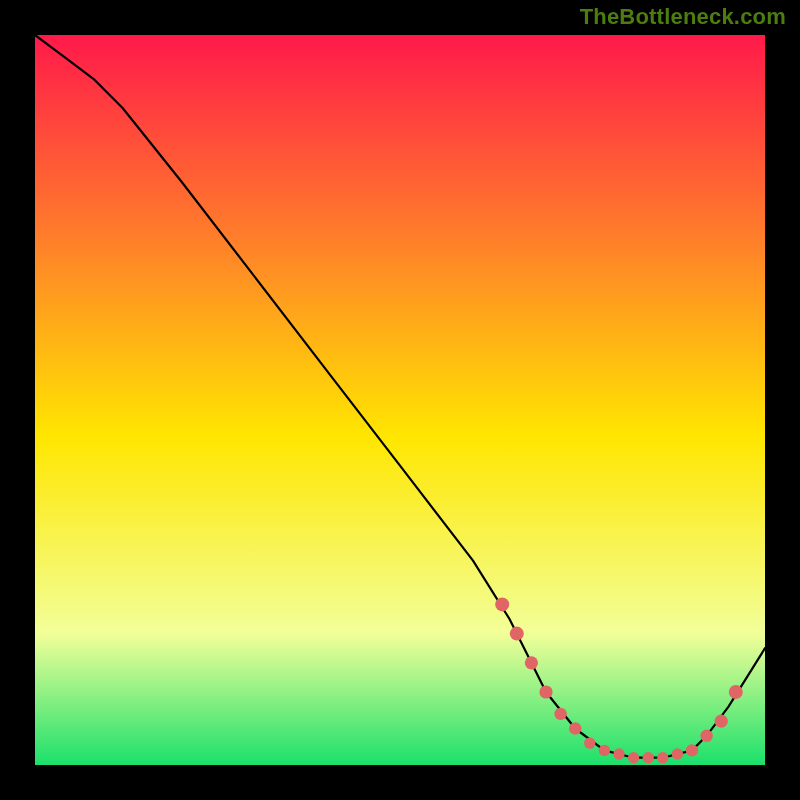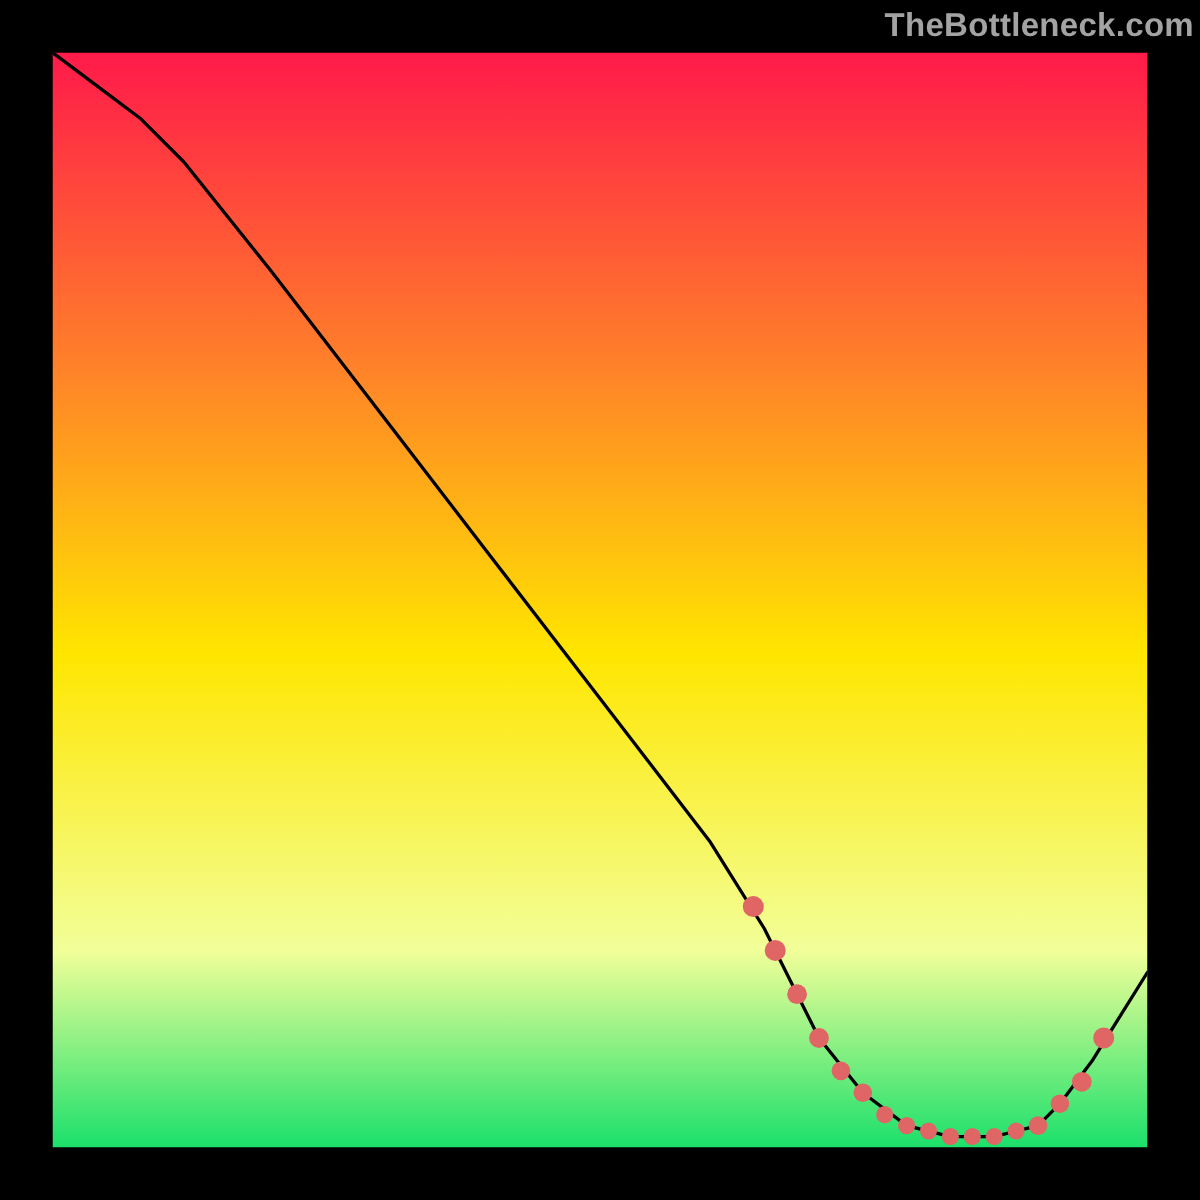--- a/index.html
+++ b/index.html
@@ -13,24 +13,24 @@
   }
   .frame {
     position: relative;
     width: 800px;
     height: 800px;
     background: #000;
   }
   .watermark {
     position: absolute;
     top: 4px;
-    right: 4px;
+    right: 14px;
     font-size: 22px;
     font-weight: 600;
-    color: #a3a3a3;
+    color: #4d7c0f;
     letter-spacing: 0.2px;
     user-select: none;
     margin-left: 48px;
   }
   .plot {
     position: absolute;
     left: 35px;
     top: 35px;
     width: 730px;
     height: 730px;

